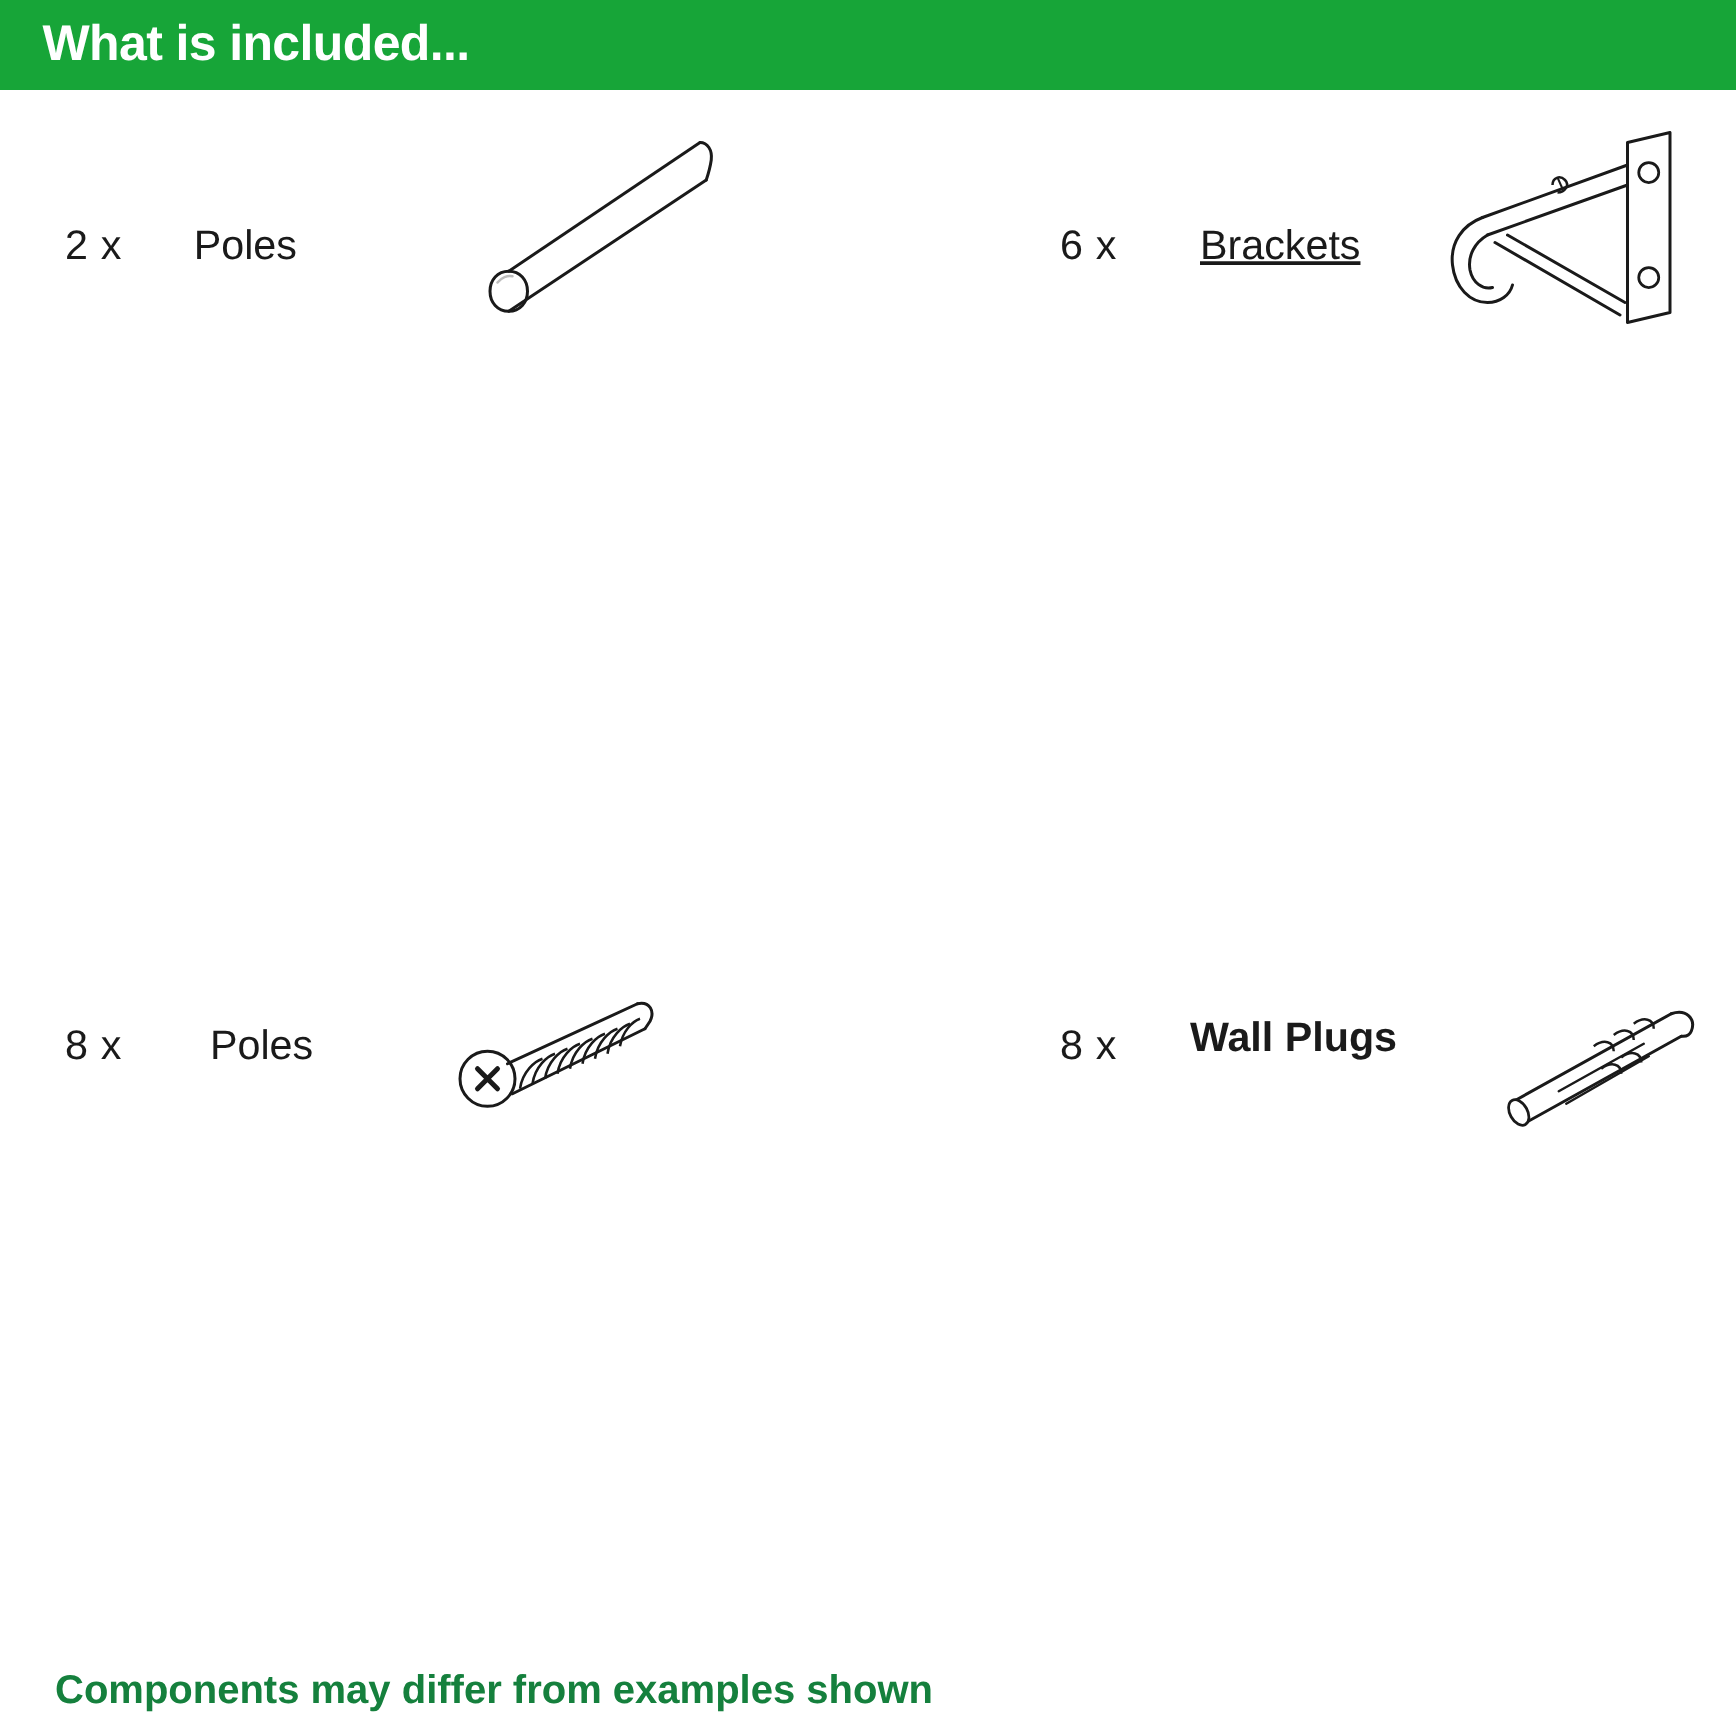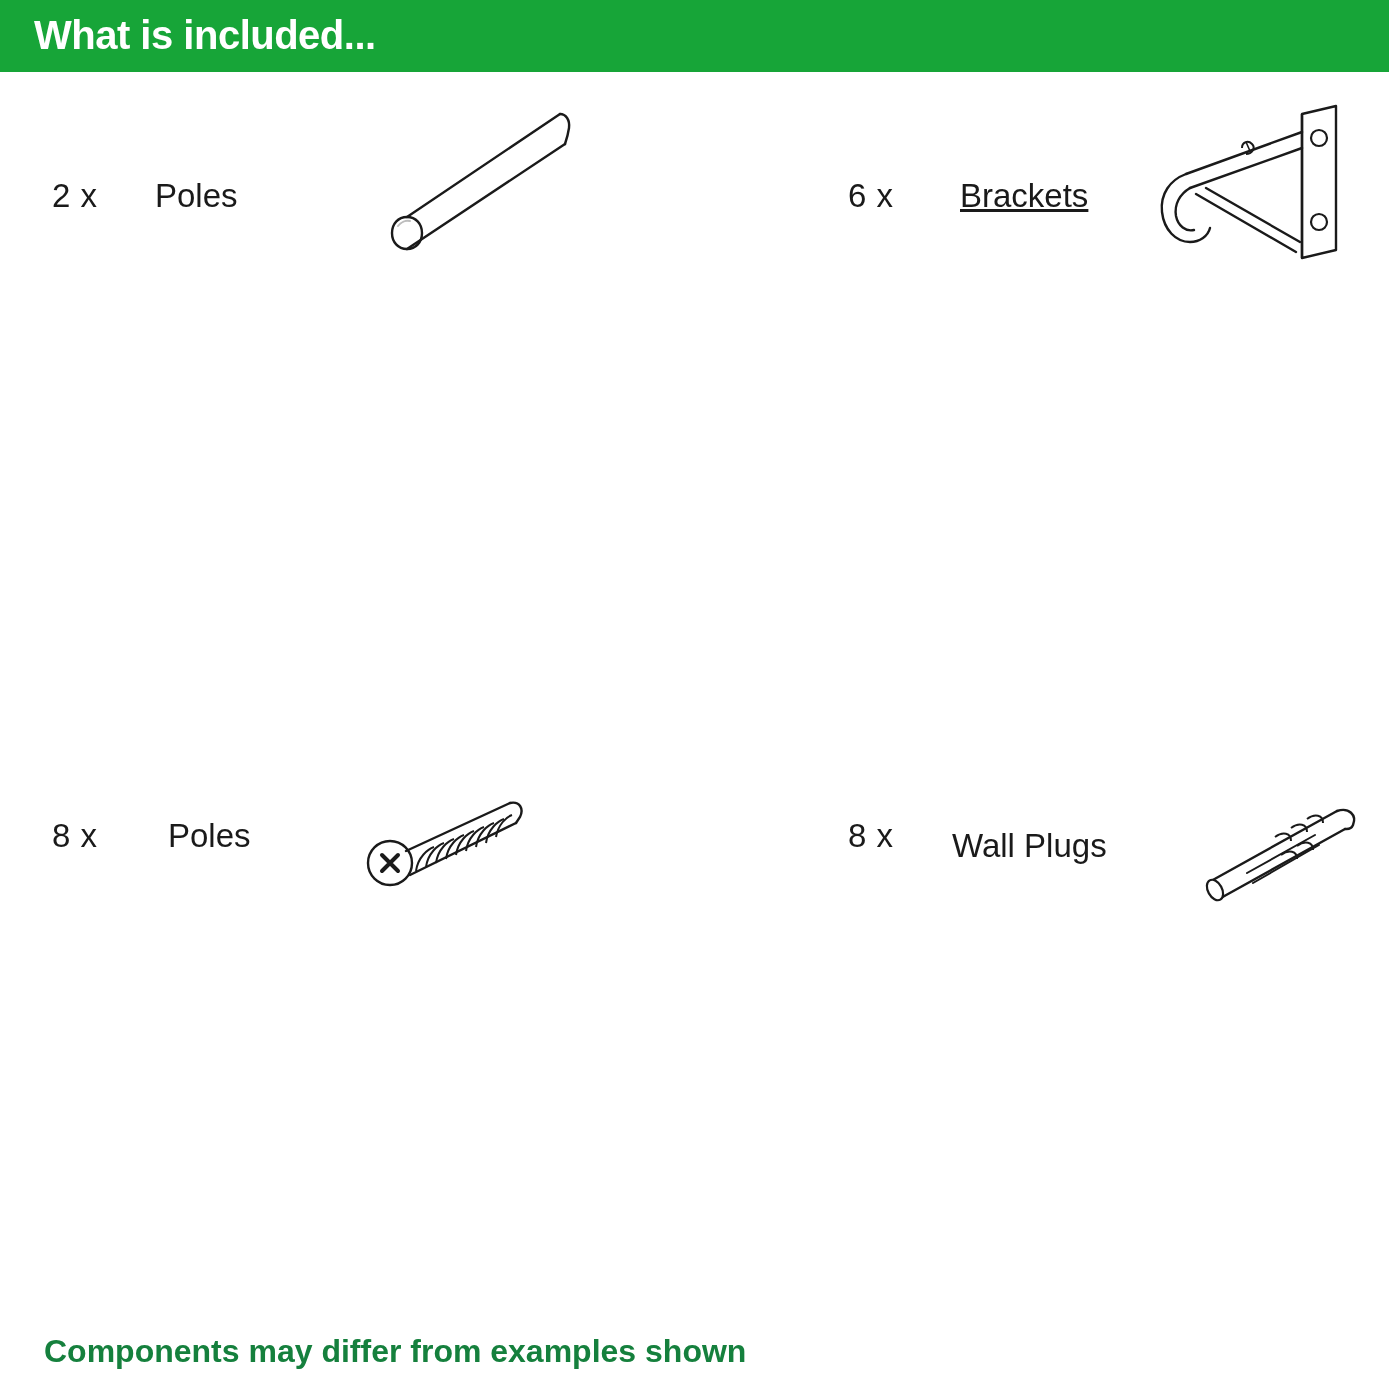--- a/index.html
+++ b/index.html
@@ -161,21 +161,21 @@
           <path d="M106 64 C108 50, 118 42, 124 40" stroke="#1a1a1a" stroke-width="2" fill="none"></path>
           <path d="M116 60 C118 46, 128 38, 134 36" stroke="#1a1a1a" stroke-width="2" fill="none"></path>
           <path d="M126 56 C128 42, 138 34, 144 32" stroke="#1a1a1a" stroke-width="2" fill="none"></path>
           <path d="M136 50 C138 38, 146 30, 152 28" stroke="#1a1a1a" stroke-width="2" fill="none"></path>
         </svg>
       </div>
     </div>
 
     <div class="item item-wallplugs">
       <div class="item-qty" style="left:48px; top:425px;">8 x</div>
-      <div class="item-label" style="left:140px; top:435px;">Wall Plugs</div>
+      <div class="item-label" style="left:140px; top:419px;font-weight:bold;">Wall Plugs</div>
       <div class="item-art" style="left:395px; top:405px;">
         <svg width="180" height="120" viewBox="0 0 180 120" fill="none" xmlns="http://www.w3.org/2000/svg">
 
           <path d="M16 84 L142 14" stroke="#1a1a1a" stroke-width="2.4" stroke-linecap="round"></path>
           <path d="M24 102 L150 32" stroke="#1a1a1a" stroke-width="2.4" stroke-linecap="round"></path>
 
           <ellipse cx="20" cy="93" rx="7" ry="11" transform="rotate(-29 20 93)" stroke="#1a1a1a" stroke-width="2.2" fill="#ffffff"></ellipse>
 
           <path d="M142 14 C154 10, 162 18, 158 28 C156 33, 152 32, 150 32" stroke="#1a1a1a" stroke-width="2.4" fill="none" stroke-linecap="round"></path>
 

